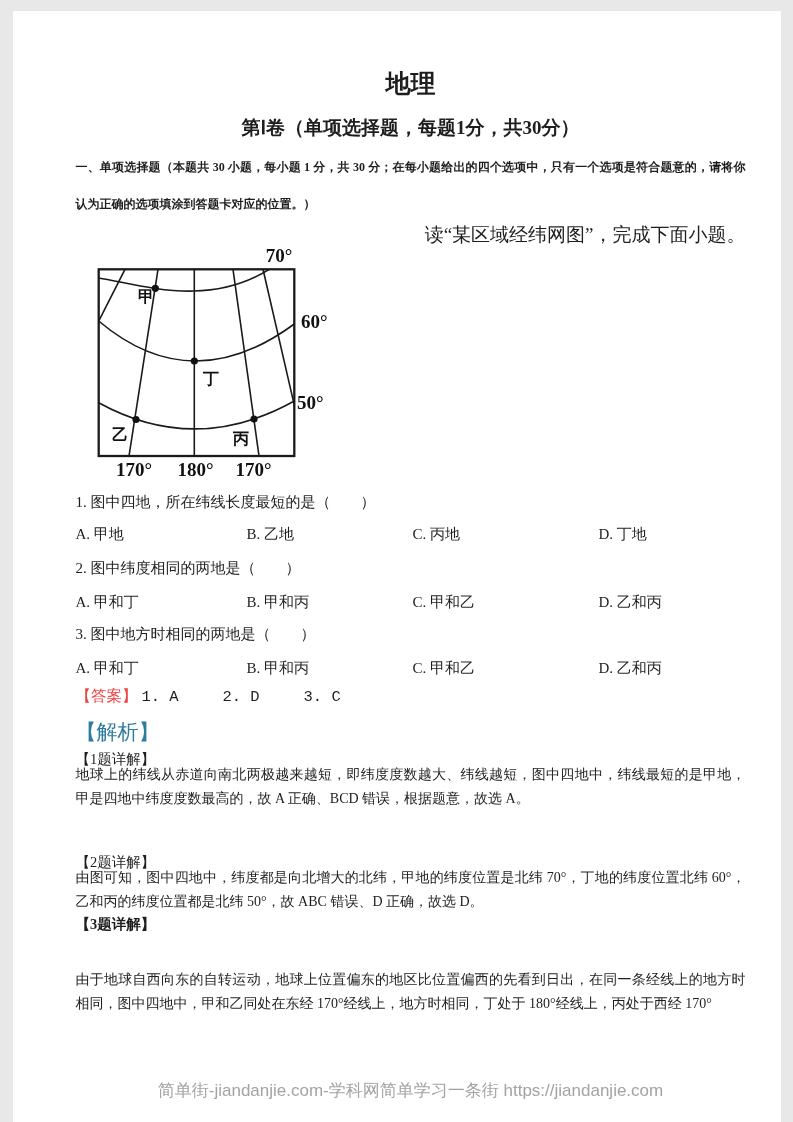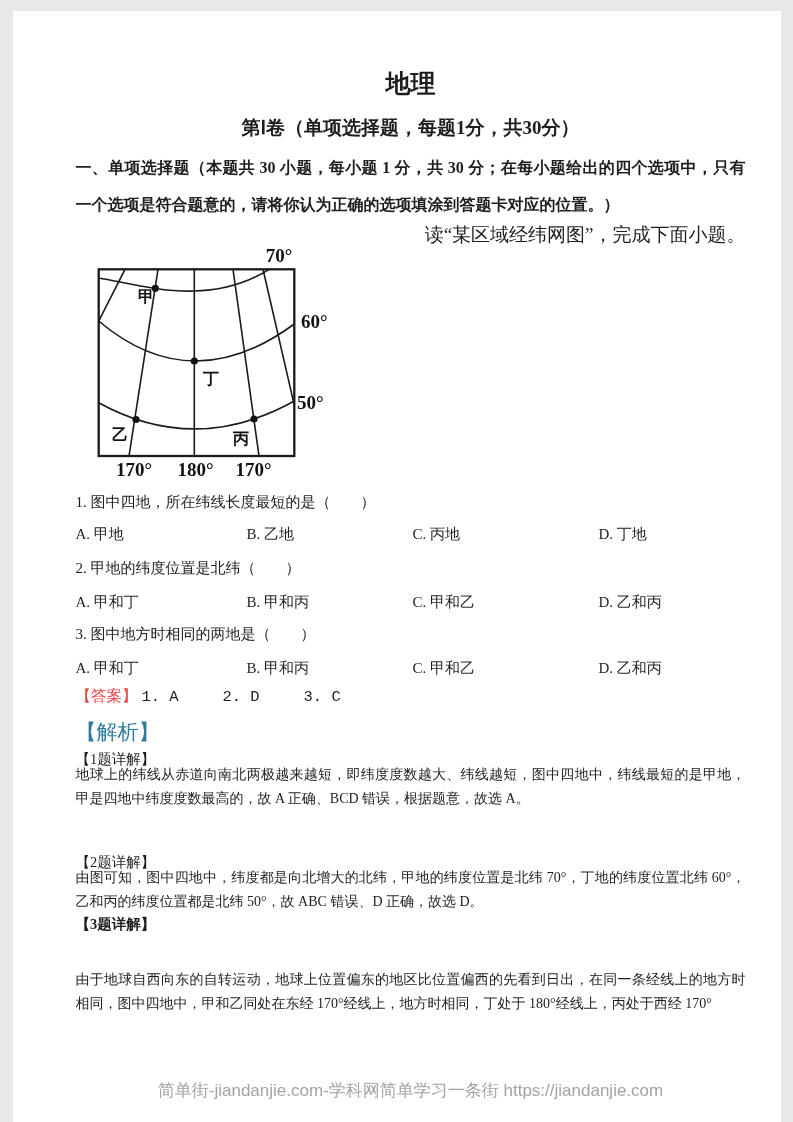--- a/index.html
+++ b/index.html
@@ -11,21 +11,21 @@
     background:#ffffff;
     font-family:"Liberation Serif", serif;
     color:#1e1e1e;
     overflow:hidden;
   }
   .content { position:absolute; left:63px; top:0; width:670px; height:100%; }
   .abs { position:absolute; left:0; right:0; }
 
   .doc-title   { top:56px;  font-size:25px; font-weight:bold; text-align:center; }
   .doc-subtitle{ top:104px; font-size:19px; font-weight:bold; text-align:center; }
-  .section-head{ top:138px; font-size:16px; font-weight:bold; line-height:37px; text-align:justify; }
+  .section-head{ top:138px; font-size:12px; font-weight:bold; line-height:37px; text-align:justify; }
   .reading     { top:211px; font-size:19px; text-indent:2em;text-align:right; }
 
   .map-wrap    { top:225px; left:0; width:272px; height:245px; }
   .map-wrap svg { display:block; }
   .map-line   { stroke:#1a1a1a; stroke-width:1.6; fill:none; }
   .map-border { stroke:#1a1a1a; stroke-width:2.3; fill:none; }
   .map-dot    { fill:#111; }
   .map-pt-label  { font-family:"Liberation Serif", serif; font-size:16px; font-weight:bold; fill:#111; }
   .map-deg-label { font-family:"Liberation Serif", serif; font-size:19px; font-weight:bold; fill:#111; }
 
@@ -112,21 +112,21 @@
     </div>
     <div class="abs opt-row q1o">
       <span class="opt c1">A. 甲地</span>
       <span class="opt c2">B. 乙地</span>
       <span class="opt c3">C. 丙地</span>
       <span class="opt c4">D. 丁地</span>
     </div>
 
     <div class="abs question q2">
       <span>2.</span>
-      <span>甲地的纬度位置是北纬（　　）</span>
+      <span>图中纬度相同的两地是（　　）</span>
     </div>
     <div class="abs opt-row q2o">
       <span class="opt c1">A. 甲和丁</span>
       <span class="opt c2">B. 甲和丙</span>
       <span class="opt c3">C. 甲和乙</span>
       <span class="opt c4">D. 乙和丙</span>
     </div>
 
     <div class="abs question q3">
       <span>3.</span>

